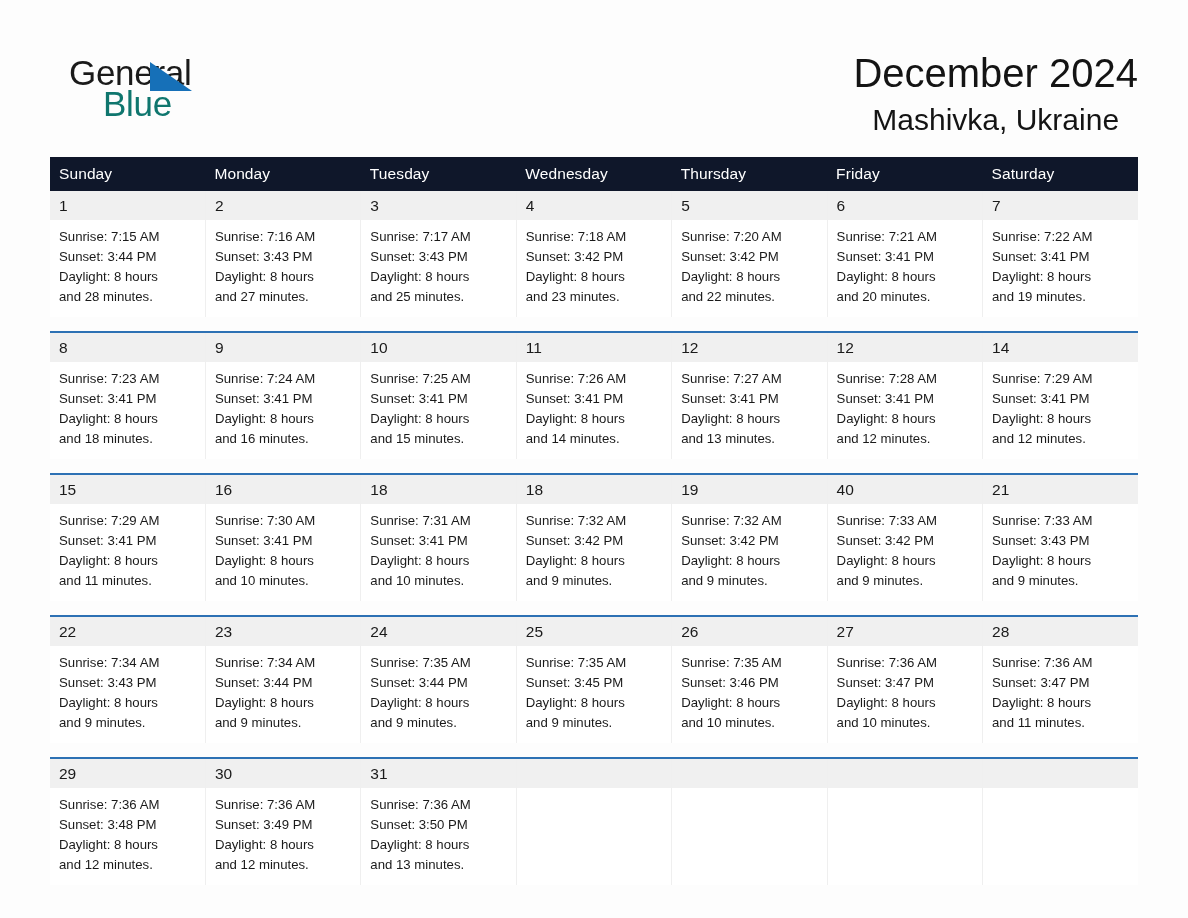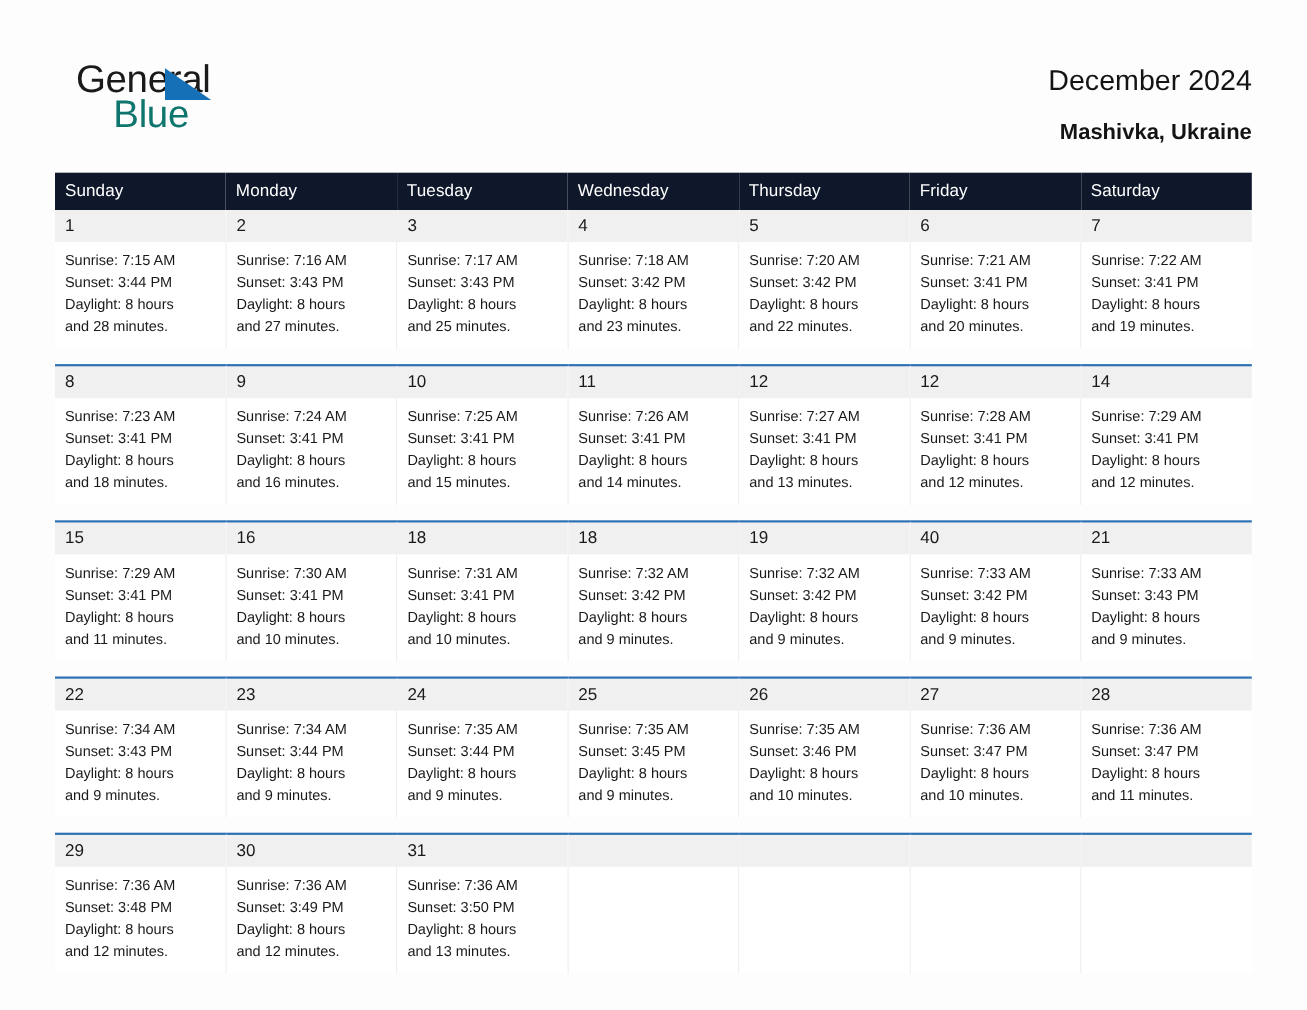--- a/index.html
+++ b/index.html
@@ -68,34 +68,35 @@
     font-family: "Liberation Sans", sans-serif;
   }
 
   .title-block {
     position: absolute;
     right: 50px;
     top: 48px;
     text-align: right;
   }
   .cal-title {
-    font-size: 26px;
+    font-size: 40px;
     line-height: 50px;
     font-weight: normal;
     color: #141414;
     margin: 0;
     letter-spacing: 0px;
   }
   .cal-subtitle {
-    font-size: 20px;
+    font-size: 30px;
     line-height: 32px;
-    font-weight: bold;
+    font-weight: normal;
     color: #141414;
     margin: 6px 0 0 0;
     letter-spacing: 0px;
+    text-align: center;
   }
 
   
   .calendar {
     position: absolute;
     left: 50px;
     top: 157px;
     width: 1088px;
     border-collapse: collapse;
     table-layout: fixed;

